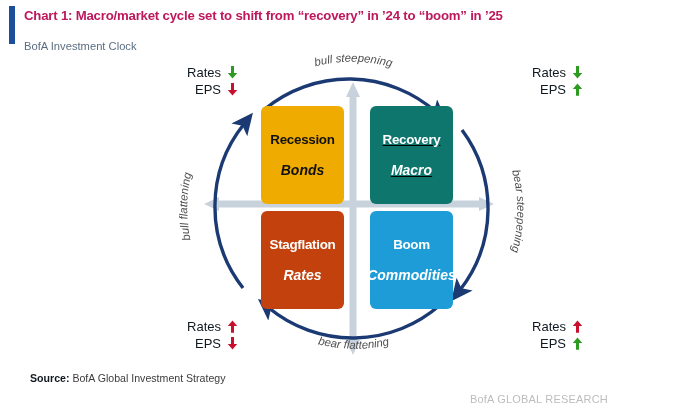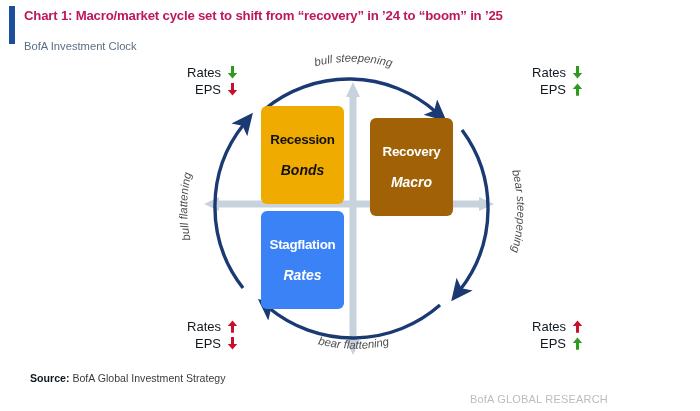--- a/index.html
+++ b/index.html
@@ -86,22 +86,22 @@
   }
   .quad .qasset {
     font-size: 14px;
     font-weight: bold;
     font-style: italic;
     line-height: 1;
     margin-top: 17px;
     white-space: nowrap;
   }
   #quad-recession  { left: 261px; top: 56px;  background: #F0AB00; }
-  #quad-recovery   { left: 370px; top: 68px;  background: #a16207; }
-  #quad-stagflation{ left: 261px; top: 161px; background: #3b82f6; }
+  #quad-recovery   { left: 370px; top: 56px;  background: #0f766e; text-decoration: underline; }
+  #quad-stagflation{ left: 261px; top: 161px; background: #c2410c; }
   #quad-boom       { left: 370px; top: 161px; background: #1D9CD8; }
 
   #quad-recession .qname,
   #quad-recession .qasset { color: #111111; }
   #quad-recovery .qname,
   #quad-recovery .qasset,
   #quad-stagflation .qname,
   #quad-stagflation .qasset,
   #quad-boom .qname,
   #quad-boom .qasset { color: #ffffff; }
@@ -228,20 +228,24 @@
     <div class="qasset">Bonds</div>
   </div>
   <div class="quad" id="quad-recovery">
     <div class="qname">Recovery</div>
     <div class="qasset">Macro</div>
   </div>
   <div class="quad" id="quad-stagflation">
     <div class="qname">Stagflation</div>
     <div class="qasset">Rates</div>
   </div>
+  <div class="quad" id="quad-boom">
+    <div class="qname">Boom</div>
+    <div class="qasset">Commodities</div>
+  </div>
 
   <div class="corner" id="corner-tl">
     <div class="corner-row">
       <span class="lbl">Rates</span>
       <span class="arrow">
         <svg width="11" height="13" viewBox="0 0 11 13">
             <path d="M4,0 H7 V7 H10.2 L5.5,12.6 L0.8,7 H4 Z" fill="#2C9B1F"></path>
           </svg>
       </span>
     </div>

